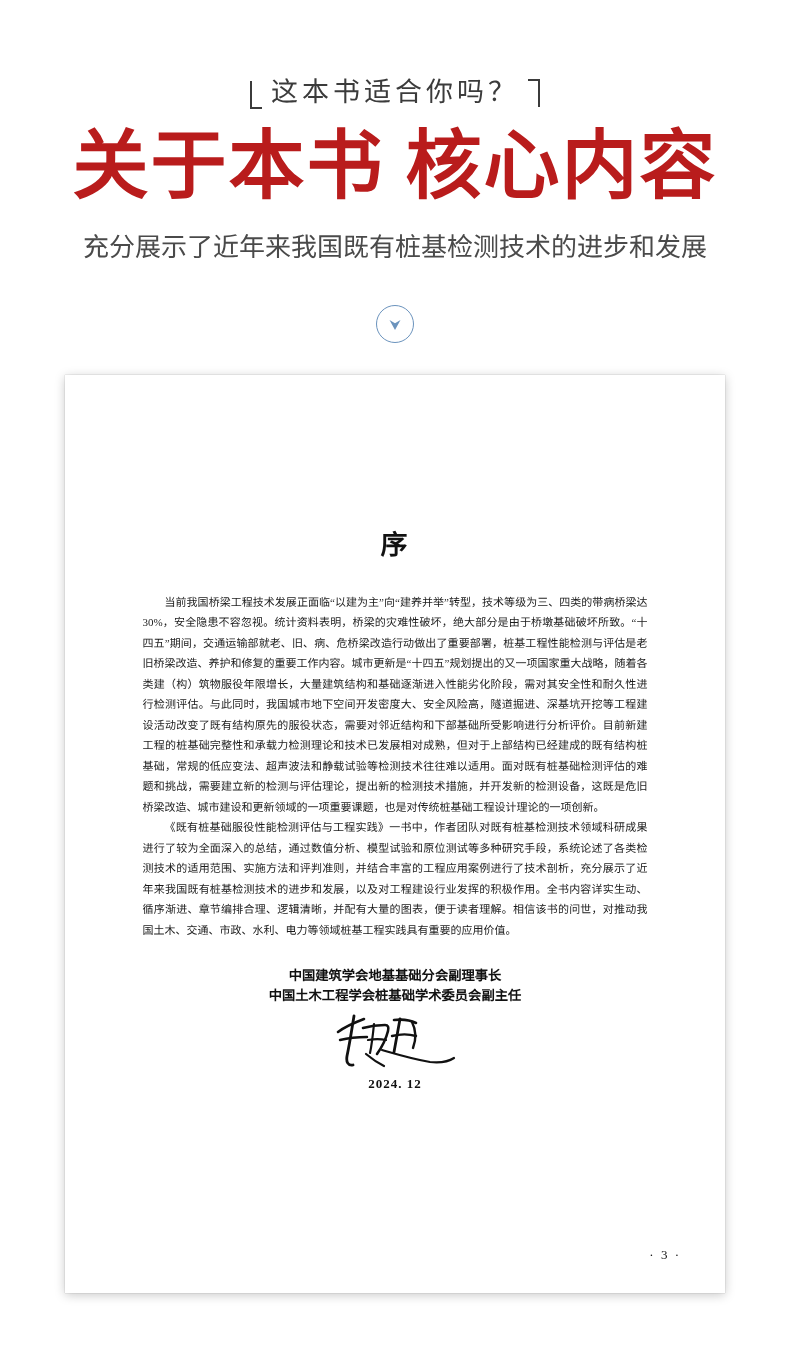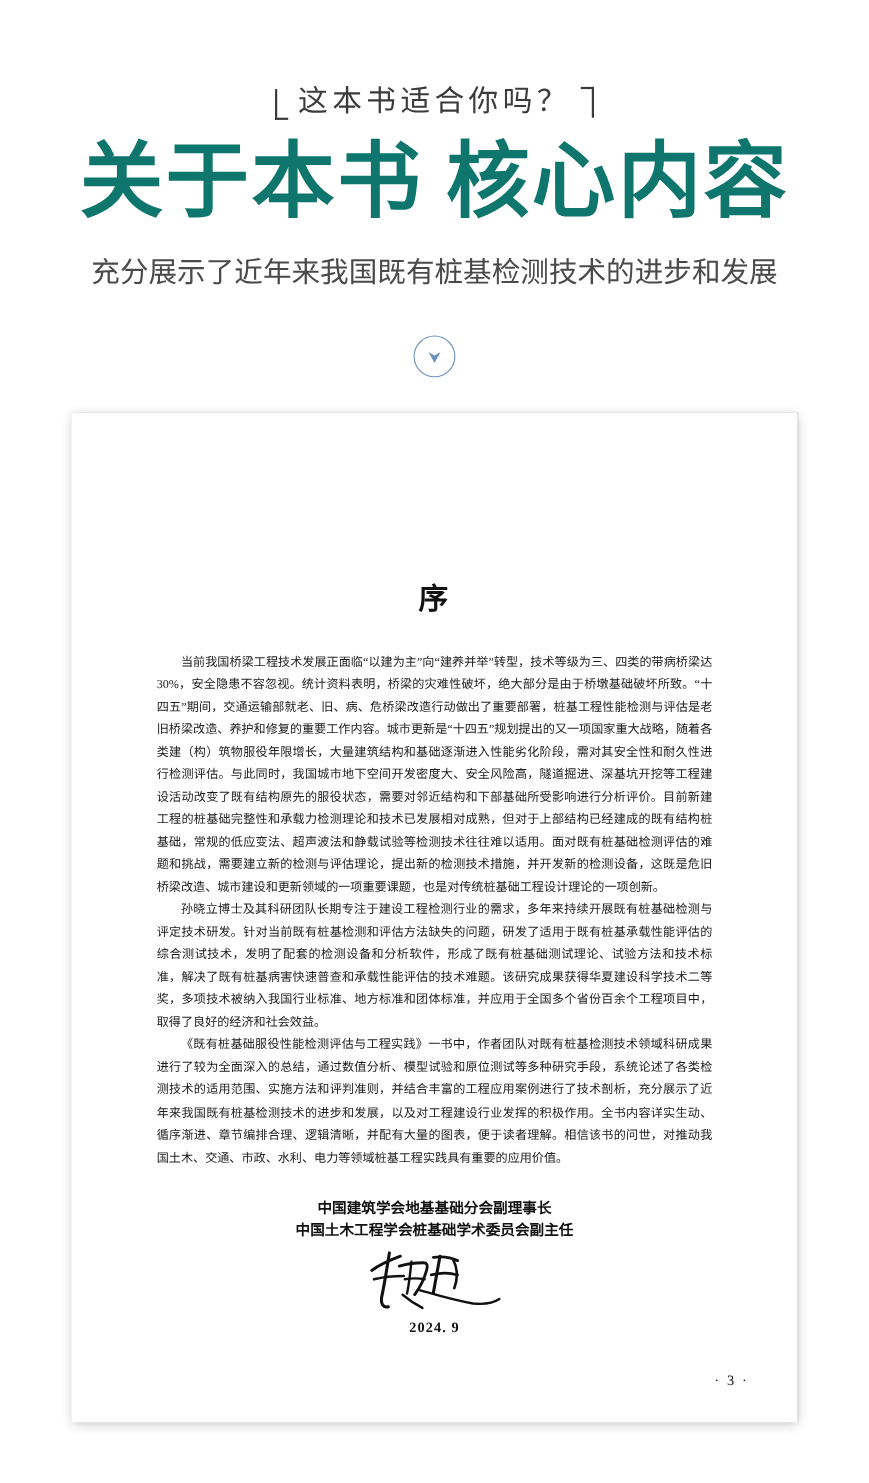--- a/index.html
+++ b/index.html
@@ -72,21 +72,21 @@
     letter-spacing: 4px;
     padding: 0 4px;
     white-space: nowrap;
   }
 
   .main-title {
     margin-top: 16px;
     font-size: 76px;
     line-height: 1.12;
     font-weight: 700;
-    color: #0f766e;
+    color: #b91c1c;
     letter-spacing: 2px;
     font-family: "Liberation Serif", "DejaVu Serif", serif;
     white-space: nowrap;
   }
 
   .subtitle {
     margin-top: 22px;
     font-size: 26px;
     color: #4a4a4a;
     letter-spacing: 0px;
@@ -223,21 +223,20 @@
 
   </div>
 
   <div class="sheet-area">
     <div class="sheet">
 
       <div class="doc-title">序</div>
 
       <div class="doc-body">
         <p>当前我国桥梁工程技术发展正面临“以建为主”向“建养并举”转型，技术等级为三、四类的带病桥梁达 30%，安全隐患不容忽视。统计资料表明，桥梁的灾难性破坏，绝大部分是由于桥墩基础破坏所致。“十四五”期间，交通运输部就老、旧、病、危桥梁改造行动做出了重要部署，桩基工程性能检测与评估是老旧桥梁改造、养护和修复的重要工作内容。城市更新是“十四五”规划提出的又一项国家重大战略，随着各类建（构）筑物服役年限增长，大量建筑结构和基础逐渐进入性能劣化阶段，需对其安全性和耐久性进行检测评估。与此同时，我国城市地下空间开发密度大、安全风险高，隧道掘进、深基坑开挖等工程建设活动改变了既有结构原先的服役状态，需要对邻近结构和下部基础所受影响进行分析评价。目前新建工程的桩基础完整性和承载力检测理论和技术已发展相对成熟，但对于上部结构已经建成的既有结构桩基础，常规的低应变法、超声波法和静载试验等检测技术往往难以适用。面对既有桩基础检测评估的难题和挑战，需要建立新的检测与评估理论，提出新的检测技术措施，并开发新的检测设备，这既是危旧桥梁改造、城市建设和更新领域的一项重要课题，也是对传统桩基础工程设计理论的一项创新。</p>
-        <p>孙晓立博士及其科研团队长期专注于建设工程检测行业的需求，多年来持续开展既有桩基础检测与评定技术研发。针对当前既有桩基检测和评估方法缺失的问题，研发了适用于既有桩基承载性能评估的综合测试技术，发明了配套的检测设备和分析软件，形成了既有桩基础测试理论、试验方法和技术标准，解决了既有桩基病害快速普查和承载性能评估的技术难题。该研究成果获得华夏建设科学技术二等奖，多项技术被纳入我国行业标准、地方标准和团体标准，并应用于全国多个省份百余个工程项目中，取得了良好的经济和社会效益。</p>
         <p>《既有桩基础服役性能检测评估与工程实践》一书中，作者团队对既有桩基检测技术领域科研成果进行了较为全面深入的总结，通过数值分析、模型试验和原位测试等多种研究手段，系统论述了各类检测技术的适用范围、实施方法和评判准则，并结合丰富的工程应用案例进行了技术剖析，充分展示了近年来我国既有桩基检测技术的进步和发展，以及对工程建设行业发挥的积极作用。全书内容详实生动、循序渐进、章节编排合理、逻辑清晰，并配有大量的图表，便于读者理解。相信该书的问世，对推动我国土木、交通、市政、水利、电力等领域桩基工程实践具有重要的应用价值。</p>
       </div>
 
       <div class="signature-block">
         <div class="sig-line">中国建筑学会地基基础分会副理事长</div>
         <div class="sig-line">中国土木工程学会桩基础学术委员会副主任</div>
 
         <div class="signature-mark">
           <svg width="130" height="62" viewBox="0 0 130 62" aria-hidden="true">
             <g fill="none" stroke="#111111" stroke-linecap="round" stroke-linejoin="round">
@@ -250,21 +249,21 @@
               <path d="M64 10 C72 9, 80 10, 86 13" stroke-width="2.6"></path>
               <path d="M70 9 C68 20, 66 31, 64 42" stroke-width="2.8"></path>
               <path d="M62 26 C70 24, 79 24, 86 26" stroke-width="2.4"></path>
               <path d="M82 12 C86 20, 86 30, 83 38" stroke-width="2.4"></path>
               <path d="M52 40 C66 44, 82 49, 100 52 C110 53, 118 52, 124 48" stroke-width="2.2"></path>
               <path d="M36 44 C42 49, 48 53, 54 56" stroke-width="2.2"></path>
             </g>
           </svg>
         </div>
 
-        <div class="sig-date">2024. 9</div>
+        <div class="sig-date">2024. 12</div>
       </div>
 
       <div class="page-number">· 3 ·</div>
 
     </div>
   </div>
 
 </div>
 
 </body></html>

